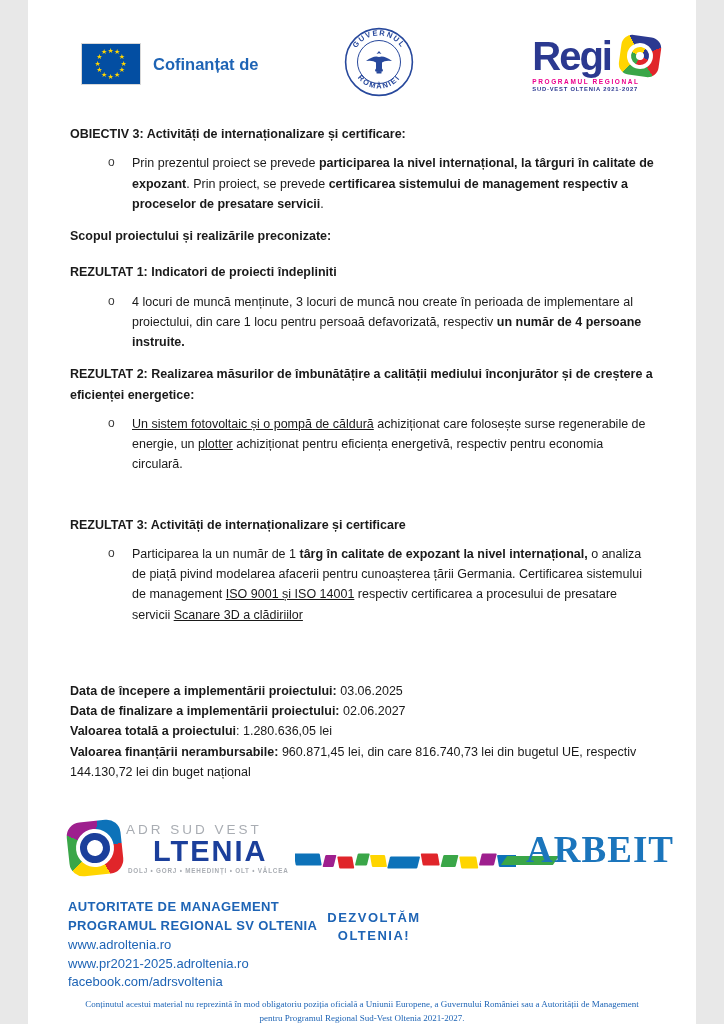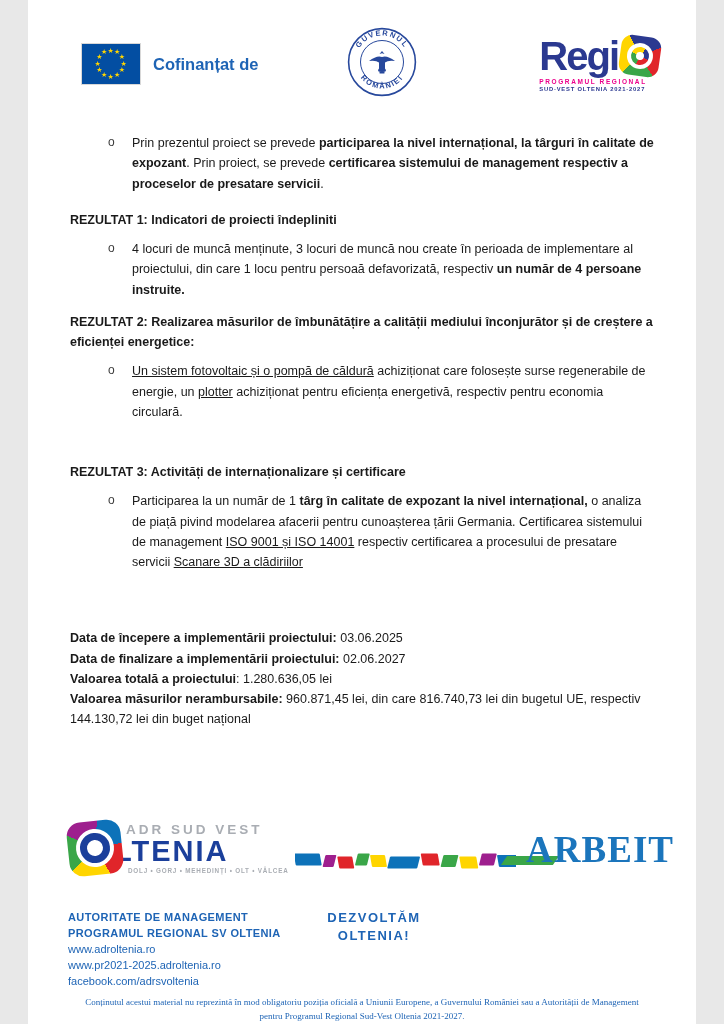--- a/index.html
+++ b/index.html
@@ -7,21 +7,21 @@
         font-family:"Liberation Sans",sans-serif;color:#1a1a1a;overflow:hidden;}
   
   .header{display:flex;align-items:center;padding:26px 36px 0 54px;height:76px;}
   .eu-block{display:flex;align-items:center;gap:13px;}
   .eu-flag{position:relative;width:58px;height:40px;background:#034ea2;flex:0 0 auto;
            box-shadow:0 0 0 1px #d8d8d8;}
   .eu-star{position:absolute;color:#ffd500;font-size:7px;line-height:7px;}
   .eu-label{color:#1e64b5;font-weight:700;font-size:16.5px;line-height:1.25;}
   .gov-seal{margin-left:auto;margin-right:auto;transform:translateX(18px);}
   .regio{margin-left:auto;display:flex;flex-direction:column;align-items:flex-start;}
-  .regio-row{display:flex;align-items:flex-start;}
+  .regio-row{display:flex;align-items:flex-start;gap:7px;}
   .regio-word{color:#2b3990;font-weight:700;font-size:40px;letter-spacing:-2px;line-height:1;}
   .regio-o{position:relative;width:40px;height:40px;margin-left:2px;border-radius:11px;
            transform:rotate(8deg);
            background:conic-gradient(from -35deg,#2b3990 0 95deg,#e0252a 95deg 175deg,
                       #3aa648 175deg 255deg,#ffd500 255deg 360deg);}
   .regio-o .w1{position:absolute;left:7px;top:7px;width:26px;height:26px;border-radius:50%;background:#fff;}
   .regio-o .r1{position:absolute;left:11px;top:11px;width:18px;height:18px;border-radius:50%;
            background:conic-gradient(from 30deg,#2b3990 0 80deg,#e0252a 80deg 170deg,
                       #3aa648 170deg 260deg,#ffd500 260deg 360deg);}
   .regio-o .w2{position:absolute;left:16px;top:16px;width:8px;height:8px;border-radius:50%;background:#fff;}
@@ -45,32 +45,32 @@
   .footer{position:absolute;left:0;right:0;top:802px;}
   .logo-row{display:flex;align-items:center;padding:0 22px 0 40px;height:92px;}
   .oltenia{display:flex;align-items:center;flex:0 0 auto;}
   .olt-o{position:relative;width:54px;height:54px;border-radius:14px;transform:rotate(-6deg);
          background:conic-gradient(from -60deg,#9e1f8e 0 70deg,#0d72b9 70deg 145deg,
                     #e0252a 145deg 215deg,#ffd500 215deg 290deg,#3aa648 290deg 360deg);}
   .olt-o .w1{position:absolute;left:8px;top:8px;width:38px;height:38px;border-radius:50%;background:#fff;}
   .olt-o .r1{position:absolute;left:12px;top:12px;width:30px;height:30px;border-radius:50%;
              border:7px solid #1b3f9b;box-sizing:border-box;background:#fff;}
   .olt-text{margin-left:-8px;display:flex;flex-direction:column;}
-  .olt-top{color:#a9adb3;font-weight:700;font-size:13.5px;letter-spacing:3px;margin-left:12px;}
-  .olt-word{color:#1b3f9b;font-weight:700;font-size:29px;letter-spacing:2px;line-height:1.02;}
+  .olt-top{color:#a9adb3;font-weight:400;font-size:13.5px;letter-spacing:3px;margin-left:12px;}
+  .olt-word{color:#1b3f9b;font-weight:700;font-size:29px;letter-spacing:2px;line-height:1.02;margin-left:39px;}
   .olt-counties{color:#a9adb3;font-weight:700;font-size:6.3px;letter-spacing:0.8px;margin-left:14px;}
   .mosaic{flex:1 1 auto;display:flex;align-items:center;gap:3px;height:16px;margin:26px 10px 0 6px;overflow:hidden;}
   .mosaic-piece{height:12px;flex:0 0 auto;border-radius:1px;}
   .arbeit{position:relative;flex:0 0 auto;margin-top:2px;}
   .arbeit-word{position:relative;color:#1b75bc;font-family:"Liberation Serif",serif;
                font-weight:700;font-size:37px;letter-spacing:1px;line-height:1;z-index:1;}
   .arbeit-swoosh{position:absolute;left:-22px;bottom:3px;width:52px;height:9px;background:#3aa648;
                  transform:skewX(-35deg);z-index:0;}
   .info-row{display:flex;align-items:flex-start;padding:4px 28px 0 40px;}
-  .am-block{flex:0 0 250px;color:#1e64b5;font-size:11px;line-height:1.45;margin-top:12px;}
+  .am-block{flex:0 0 250px;color:#1e64b5;font-size:13px;line-height:1.45;}
   .am-bold{font-weight:700;letter-spacing:0.4px;}
   .slogan-wrap{flex:1 1 auto;text-align:center;padding-top:10px;}
   .slogan{color:#1e64b5;font-weight:700;font-size:13px;letter-spacing:1.5px;}
   .beneficiary{flex:0 0 238px;color:#1e64b5;font-size:9px;line-height:1.7;padding-top:16px;}
   .disclaimer{margin:6px auto 0 auto;max-width:556px;text-align:center;
               color:#1e64b5;font-size:9px;line-height:1.55;font-family:Liberation Serif, serif;}
   .seal-text{font-size:7.5px;font-weight:700;letter-spacing:1.5px;fill:#27489c;}
 </style>
 </head>
 <body>
@@ -114,25 +114,27 @@
             <span class="w2"></span>
         </span>
       </div>
       <div class="regio-sub1">PROGRAMUL REGIONAL</div>
       <div class="regio-sub2">SUD-VEST OLTENIA 2021-2027</div>
     </div>
   </div>
 
   <div class="doc">
 
+    <p class="sec para"><span class="b">OBIECTIV 3: Activități de internaționalizare și certificare:</span></p>
     <div class="bullet">
       <span class="marker">o</span>
       <span class="btxt"><span>Prin prezentul proiect se prevede </span><span class="b">participarea la nivel internațional, la târguri în calitate de expozant</span><span>. Prin proiect, se prevede </span><span class="b">certificarea sistemului de management respectiv a proceselor de presatare servicii</span><span>.</span></span>
     </div>
 
+    <p class="sec para mt-sm"><span class="b">Scopul proiectului și realizările preconizate:</span></p>
 
     <p class="sec para mt-md"><span class="b">REZULTAT 1</span><span>: </span><span class="b">Indicatori de proiecti îndepliniti</span></p>
     <div class="bullet">
       <span class="marker">o</span>
       <span class="btxt"><span>4 locuri de muncă menținute, 3 locuri de muncă nou create în perioada de implementare al proiectului, din care 1 locu pentru persoaă defavorizată, respectiv </span><span class="b">un număr de 4 persoane instruite.</span></span>
     </div>
 
     <p class="sec para mt-sm"><span class="b">REZULTAT 2</span><span>: </span><span class="b">Realizarea măsurilor de îmbunătățire a calității mediului înconjurător și de creștere a eficienței energetice:</span></p>
     <div class="bullet">
       <span class="marker">o</span>
@@ -142,21 +144,21 @@
     <p class="sec para mt-lg"><span class="b">REZULTAT 3: Activități de internaționalizare și certificare</span></p>
     <div class="bullet">
       <span class="marker">o</span>
       <span class="btxt"><span>Participarea la un număr de 1 </span><span class="b">târg în calitate de expozant la nivel internațional,</span><span> o analiza de piață pivind modelarea afacerii pentru cunoașterea țării Germania. Certificarea sistemului de management </span><span class="u">ISO 9001 și ISO 14001</span><span> respectiv certificarea a procesului de presatare servicii </span><span class="u">Scanare 3D a clădiriilor</span></span>
     </div>
 
     <div class="facts">
       <p class="fact"><span class="b">Data de începere a implementării proiectului:</span><span> 03.06.2025</span></p>
       <p class="fact"><span class="b">Data de finalizare a implementării proiectului:</span><span> 02.06.2027</span></p>
       <p class="fact"><span class="b">Valoarea totală a proiectului</span><span>: 1.280.636,05 lei</span></p>
-      <p class="fact"><span class="b">Valoarea măsurilor nerambursabile:</span><span> 960.871,45 lei, din care 816.740,73 lei din bugetul UE, respectiv 144.130,72 lei din buget național</span></p>
+      <p class="fact"><span class="b">Valoarea finanțării nerambursabile:</span><span> 960.871,45 lei, din care 816.740,73 lei din bugetul UE, respectiv 144.130,72 lei din buget național</span></p>
     </div>
   </div>
 
   <div class="footer">
 
     <div class="logo-row">
       <div class="oltenia">
         <span class="olt-o">
           <span class="w1"></span>
             <span class="r1"></span>

